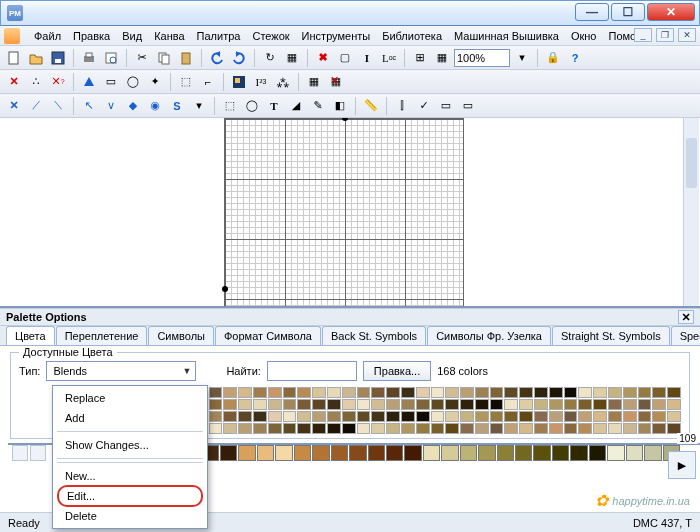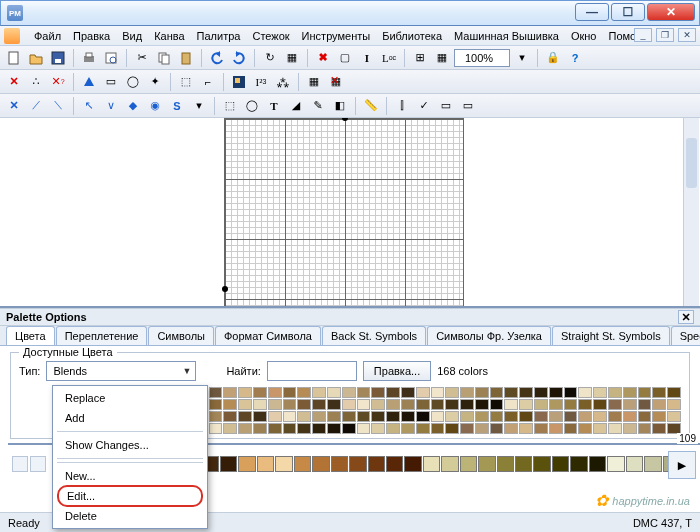--- a/index.html
+++ b/index.html
@@ -18,21 +18,21 @@
   .menubar { height: 20px; background: linear-gradient(#f3f6fa,#e6ecf4); border-bottom:1px solid #c4d3e7; display:flex; align-items:center; padding:0 4px; gap:4px; position:relative; }
   .menubar .mi { padding:2px 6px; cursor:default; }
   .menubar .tiny-icon { width:16px;height:16px;background:linear-gradient(#ffd089,#ff9a3c);border-radius:2px;margin-right:4px;}
   .mdi-btns { position:absolute; right:4px; top:2px; display:flex; gap:4px; }
   .mdi-btn { width:18px;height:14px;border:1px solid #9fb7d9; background:#eef3fa; display:flex;align-items:center;justify-content:center;font-size:9px;color:#304a6a;}
 
   
   .toolstrip { background: linear-gradient(#f4f6fa,#e4e9f2); border-bottom:1px solid #c4cfdd; display:flex; align-items:center; padding:2px 4px; gap:2px; height:24px; }
   .tb-btn { width:20px;height:20px;display:flex;align-items:center;justify-content:center;border:1px solid transparent; cursor:default; }
   .sep { width:1px;height:18px;background:#b9c6d8;margin:0 3px;}
-  .zoom { width:56px;height:18px;border:1px solid #7f98bb;background:#fff;font-size:11px;padding:0 10px;}
+  .zoom { width:56px;height:18px;border:1px solid #7f98bb;background:#fff;font-size:11px;padding:0 2px;}
   svg { display:block; }
 
   
   .workspace { position:relative; height:190px; border-bottom:2px solid #7f98bb; background:#fff; overflow:hidden;}
   .grid { position:absolute; left:224px; top:0; width:240px; height:190px;
     background-image:
       linear-gradient(#666 1px,transparent 1px),
       linear-gradient(90deg,#666 1px,transparent 1px),
       linear-gradient(#ccc 1px,transparent 1px),
       linear-gradient(90deg,#ccc 1px,transparent 1px);
@@ -52,21 +52,21 @@
   .palette-body { padding:6px 10px 4px; background:#fff;}
   .groupbox { border:1px solid #b9c6d8; padding:8px 8px 4px; position:relative;}
   .groupbox .legend { position:absolute; top:-7px; left:8px; background:#fff; padding:0 4px; }
   .controls-row { display:flex; align-items:center; gap:6px; margin-bottom:6px;}
   .combo { height:20px; border:1px solid #7f98bb; background:#fff; display:flex;align-items:center;justify-content:space-between;padding:0 4px 0 6px; }
   .combo .chev{font-size:9px;color:#333;}
   .input { height:20px; border:1px solid #7f98bb; background:#fff; padding:0 4px;}
   .btn { height:20px; border:1px solid #7f98bb; background:linear-gradient(#fdfdfd,#e6ecf4); padding:0 10px; display:inline-flex;align-items:center;}
   .swatch-grid { display:grid; grid-template-columns: repeat(34, 1fr); gap:1px; margin-left:160px; }
   .sw { height:11px; border:1px solid #aaa; }
-  .palette-bottom { height:40px; border-top:2px solid #7f98bb; background:#fff; position:relative; display:flex; align-items:center;margin-left:8px;}
+  .palette-bottom { height:40px; border-top:2px solid #7f98bb; background:#fff; position:relative; display:flex; align-items:flex-start;margin-left:8px;}
   .palette-bottom .mini-icons { display:flex; gap:2px; padding:0 4px;}
   .palette-bottom .mini-icons .mic{width:16px;height:16px;border:1px solid #b9c6d8;background:#eef3fa;}
   .bottom-swatch-row { display:grid; grid-template-columns: repeat(34,1fr); gap:1px; flex:1; margin:0 20px 0 4px;}
   .bsw { height:16px; border:1px solid #777; }
   .scrollbar-btn{position:absolute;right:4px;top:6px;width:28px;height:28px;border:1px solid #9fb7d9;background:#eef3fa;display:flex;align-items:center;justify-content:center;}
   .badge109{position:absolute;right:2px;top:-12px;font-size:10px;background:#fff;padding:0 2px;}
 
   
   .context-menu { position:absolute; left:52px; top:385px; width:156px; background:#fff; border:1px solid #7f98bb; box-shadow:2px 3px 6px rgba(0,0,0,.3); z-index:50; padding:2px;}
   .cm-item { padding:4px 10px; cursor:default; white-space:nowrap;}

